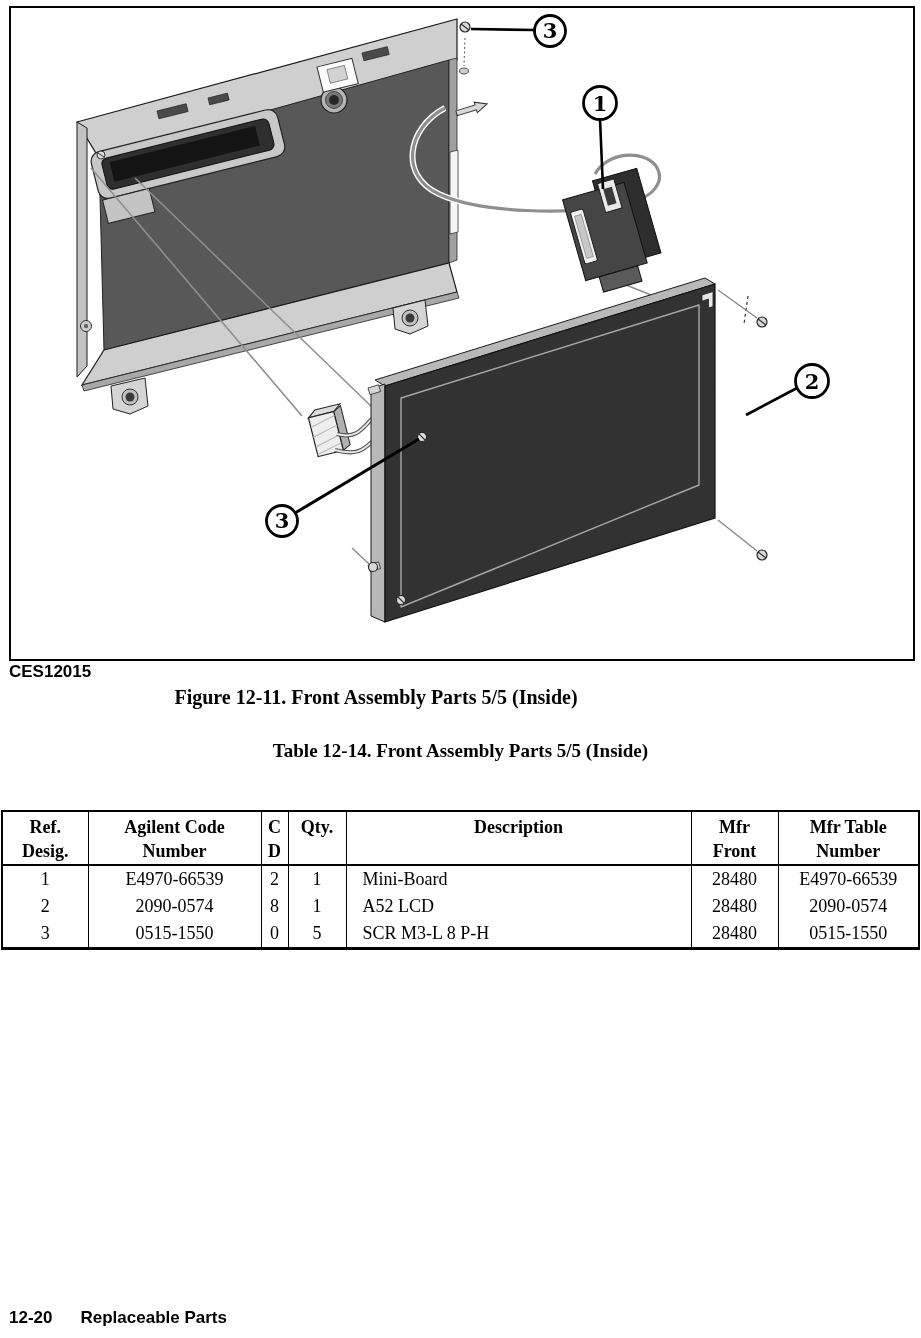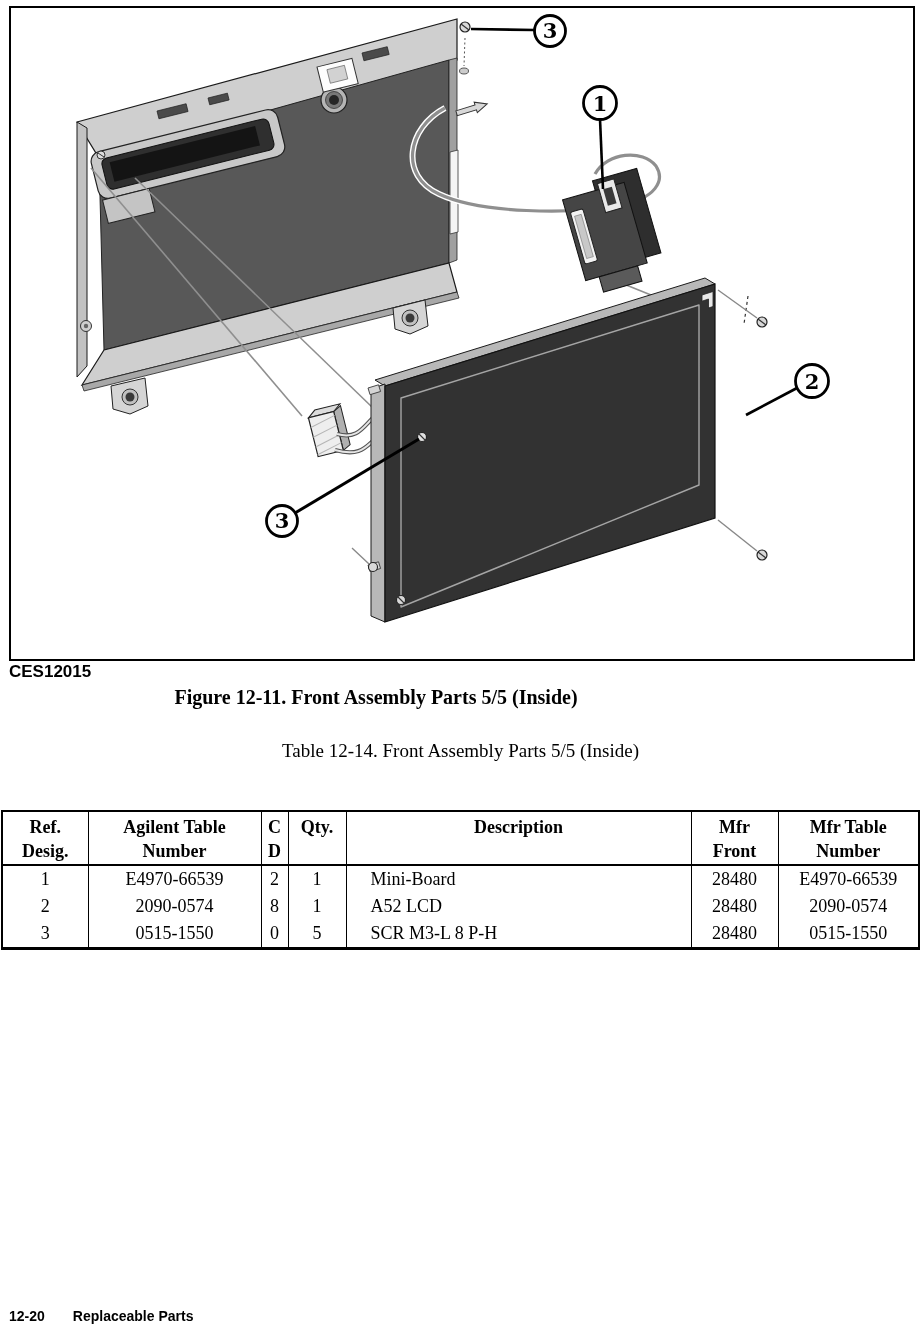--- a/index.html
+++ b/index.html
@@ -6,32 +6,32 @@
   .page{position:relative;width:921px;height:1338px;background:#ffffff;overflow:hidden;
         font-family:"Liberation Serif",serif;color:#000;}
   .figure-box{position:absolute;left:9px;top:6px;width:906px;height:655px;
               border:2px solid #000;box-sizing:border-box;background:#fff;}
   .figure-box svg{display:block;width:100%;height:100%;}
   .image-label{position:absolute;left:9px;top:662px;font-family:"Liberation Sans",sans-serif;
                font-size:17px;font-weight:bold;letter-spacing:0px;}
   .fig-caption{position:absolute;left:0;top:686px;width:752px;text-align:center;
                font-size:20px;font-weight:bold;}
   .tbl-caption{position:absolute;left:0;top:740px;width:921px;text-align:center;
-               font-size:19px;font-weight:normal;}
+               font-size:19px;font-weight:bold;}
   table.parts{position:absolute;left:1px;top:810px;width:917px;border-collapse:collapse;
               table-layout:fixed;border:2px solid #000;border-bottom:3px solid #000;}
   table.parts th, table.parts td{border-left:1.5px solid #000;overflow:hidden;}
   table.parts th:first-child, table.parts td:first-child{border-left:none;}
   table.parts thead th{border-bottom:2px solid #000;font-size:18px;font-weight:bold;
                        vertical-align:top;padding-top:3px;line-height:24px;text-align:center;}
   table.parts tbody td{font-size:18px;height:27px;line-height:27px;text-align:center;
                        padding:0 3px;white-space:nowrap;}
-  table.parts tbody td.desc{text-align:left;padding-left:24px;}
+  table.parts tbody td.desc{text-align:left;padding-left:16px;}
   .footer{position:absolute;left:9px;top:1308px;font-family:"Liberation Sans",sans-serif;
-          font-weight:bold;font-size:14px;}
+          font-weight:bold;font-size:17px;}
   .footer .pgnum{margin-right:28px;}
 </style>
 </head>
 <body>
 
 <div class="page">
 
   <div class="figure-box">
     <svg viewBox="0 0 902 651">
 
@@ -220,21 +220,21 @@
         <col style="width:87px">
         <col style="width:141px">
     </colgroup>
     <thead>
       <tr>
         <th>
           <div>Ref.</div>
           <div>Desig.</div>
           </th>
         <th>
-          <div>Agilent Table</div>
+          <div>Agilent Code</div>
           <div>Number</div>
           </th>
         <th>
           <div>C</div>
           <div>D</div>
           </th>
         <th>
           <div>Qty.</div>
           </th>
         <th>

